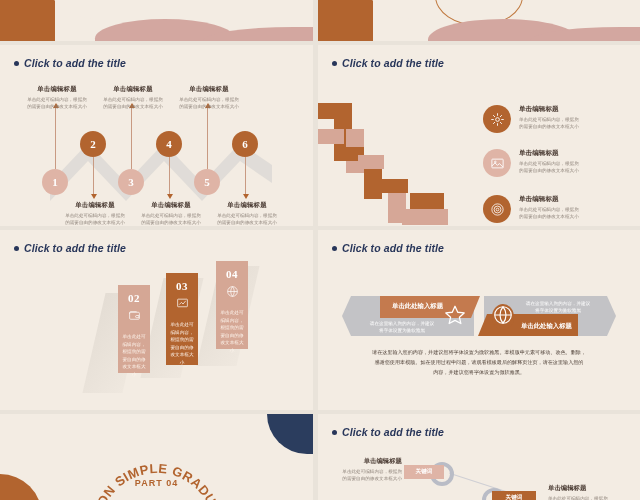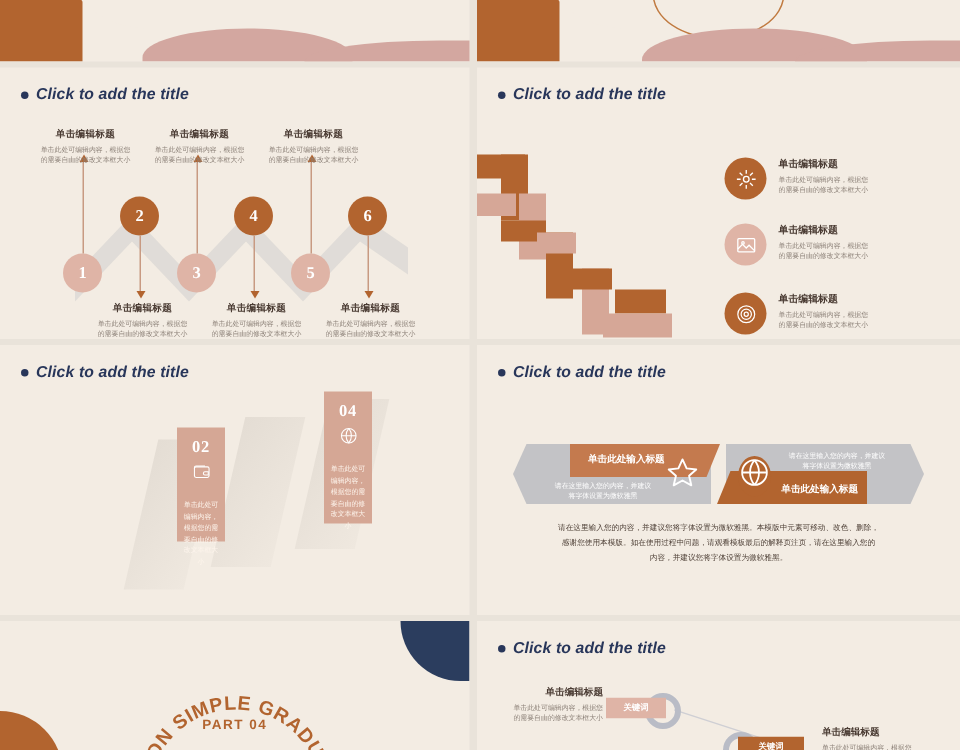--- a/index.html
+++ b/index.html
@@ -369,32 +369,42 @@
     <div class="stitle">
       <span class="bullet"></span>
       <span>Click to add the title</span>
     </div>
 
     <div class="cardShadow" style="left:94px;top:63px;width:40px;height:100px;transform:skewX(-13deg);"></div>
     <div class="cardShadow" style="left:152px;top:48px;width:40px;height:100px;transform:skewX(-13deg);"></div>
     <div class="cardShadow" style="left:208px;top:36px;width:40px;height:100px;transform:skewX(-13deg);"></div>
 
 
-    <div class="card light" style="left:118px;top:55px;height:76px;">
+    <div class="card light" style="left:118px;top:55px;height:88px;">
       <div class="num">02</div>
       <div class="ci">
         <svg viewBox="0 0 24 24" fill="none" stroke="#fff" stroke-width="1.3">
             <rect x="3" y="6" width="18" height="13" rx="2"></rect>
             <path d="M16 12h4v4h-4a2 2 0 010-4z"></path>
             <path d="M3 9V7a2 2 0 012-2h11"></path>
           </svg>
       </div>
       <div class="ctxt">单击此处可编辑内容，根据您的需要自由的修改文本框大小</div>
     </div>
 
+    <div class="card dark" style="left:166px;top:43px;height:92px;">
+      <div class="num">03</div>
+      <div class="ci">
+        <svg viewBox="0 0 24 24" fill="none" stroke="#fff" stroke-width="1.3">
+            <rect x="3" y="4" width="18" height="14" rx="1"></rect>
+            <path d="M6 14l4-4 3 3 5-6"></path>
+          </svg>
+      </div>
+      <div class="ctxt">单击此处可编辑内容，根据您的需要自由的修改文本框大小</div>
+    </div>
 
     <div class="card light" style="left:216px;top:31px;height:88px;">
       <div class="num">04</div>
       <div class="ci">
         <svg viewBox="0 0 24 24" fill="none" stroke="#fff" stroke-width="1.3">
             <circle cx="12" cy="12" r="9"></circle>
             <path d="M3 12h18M12 3a14 14 0 010 18M12 3a14 14 0 000 18"></path>
           </svg>
       </div>
       <div class="ctxt">单击此处可编辑内容，根据您的需要自由的修改文本框大小</div>

